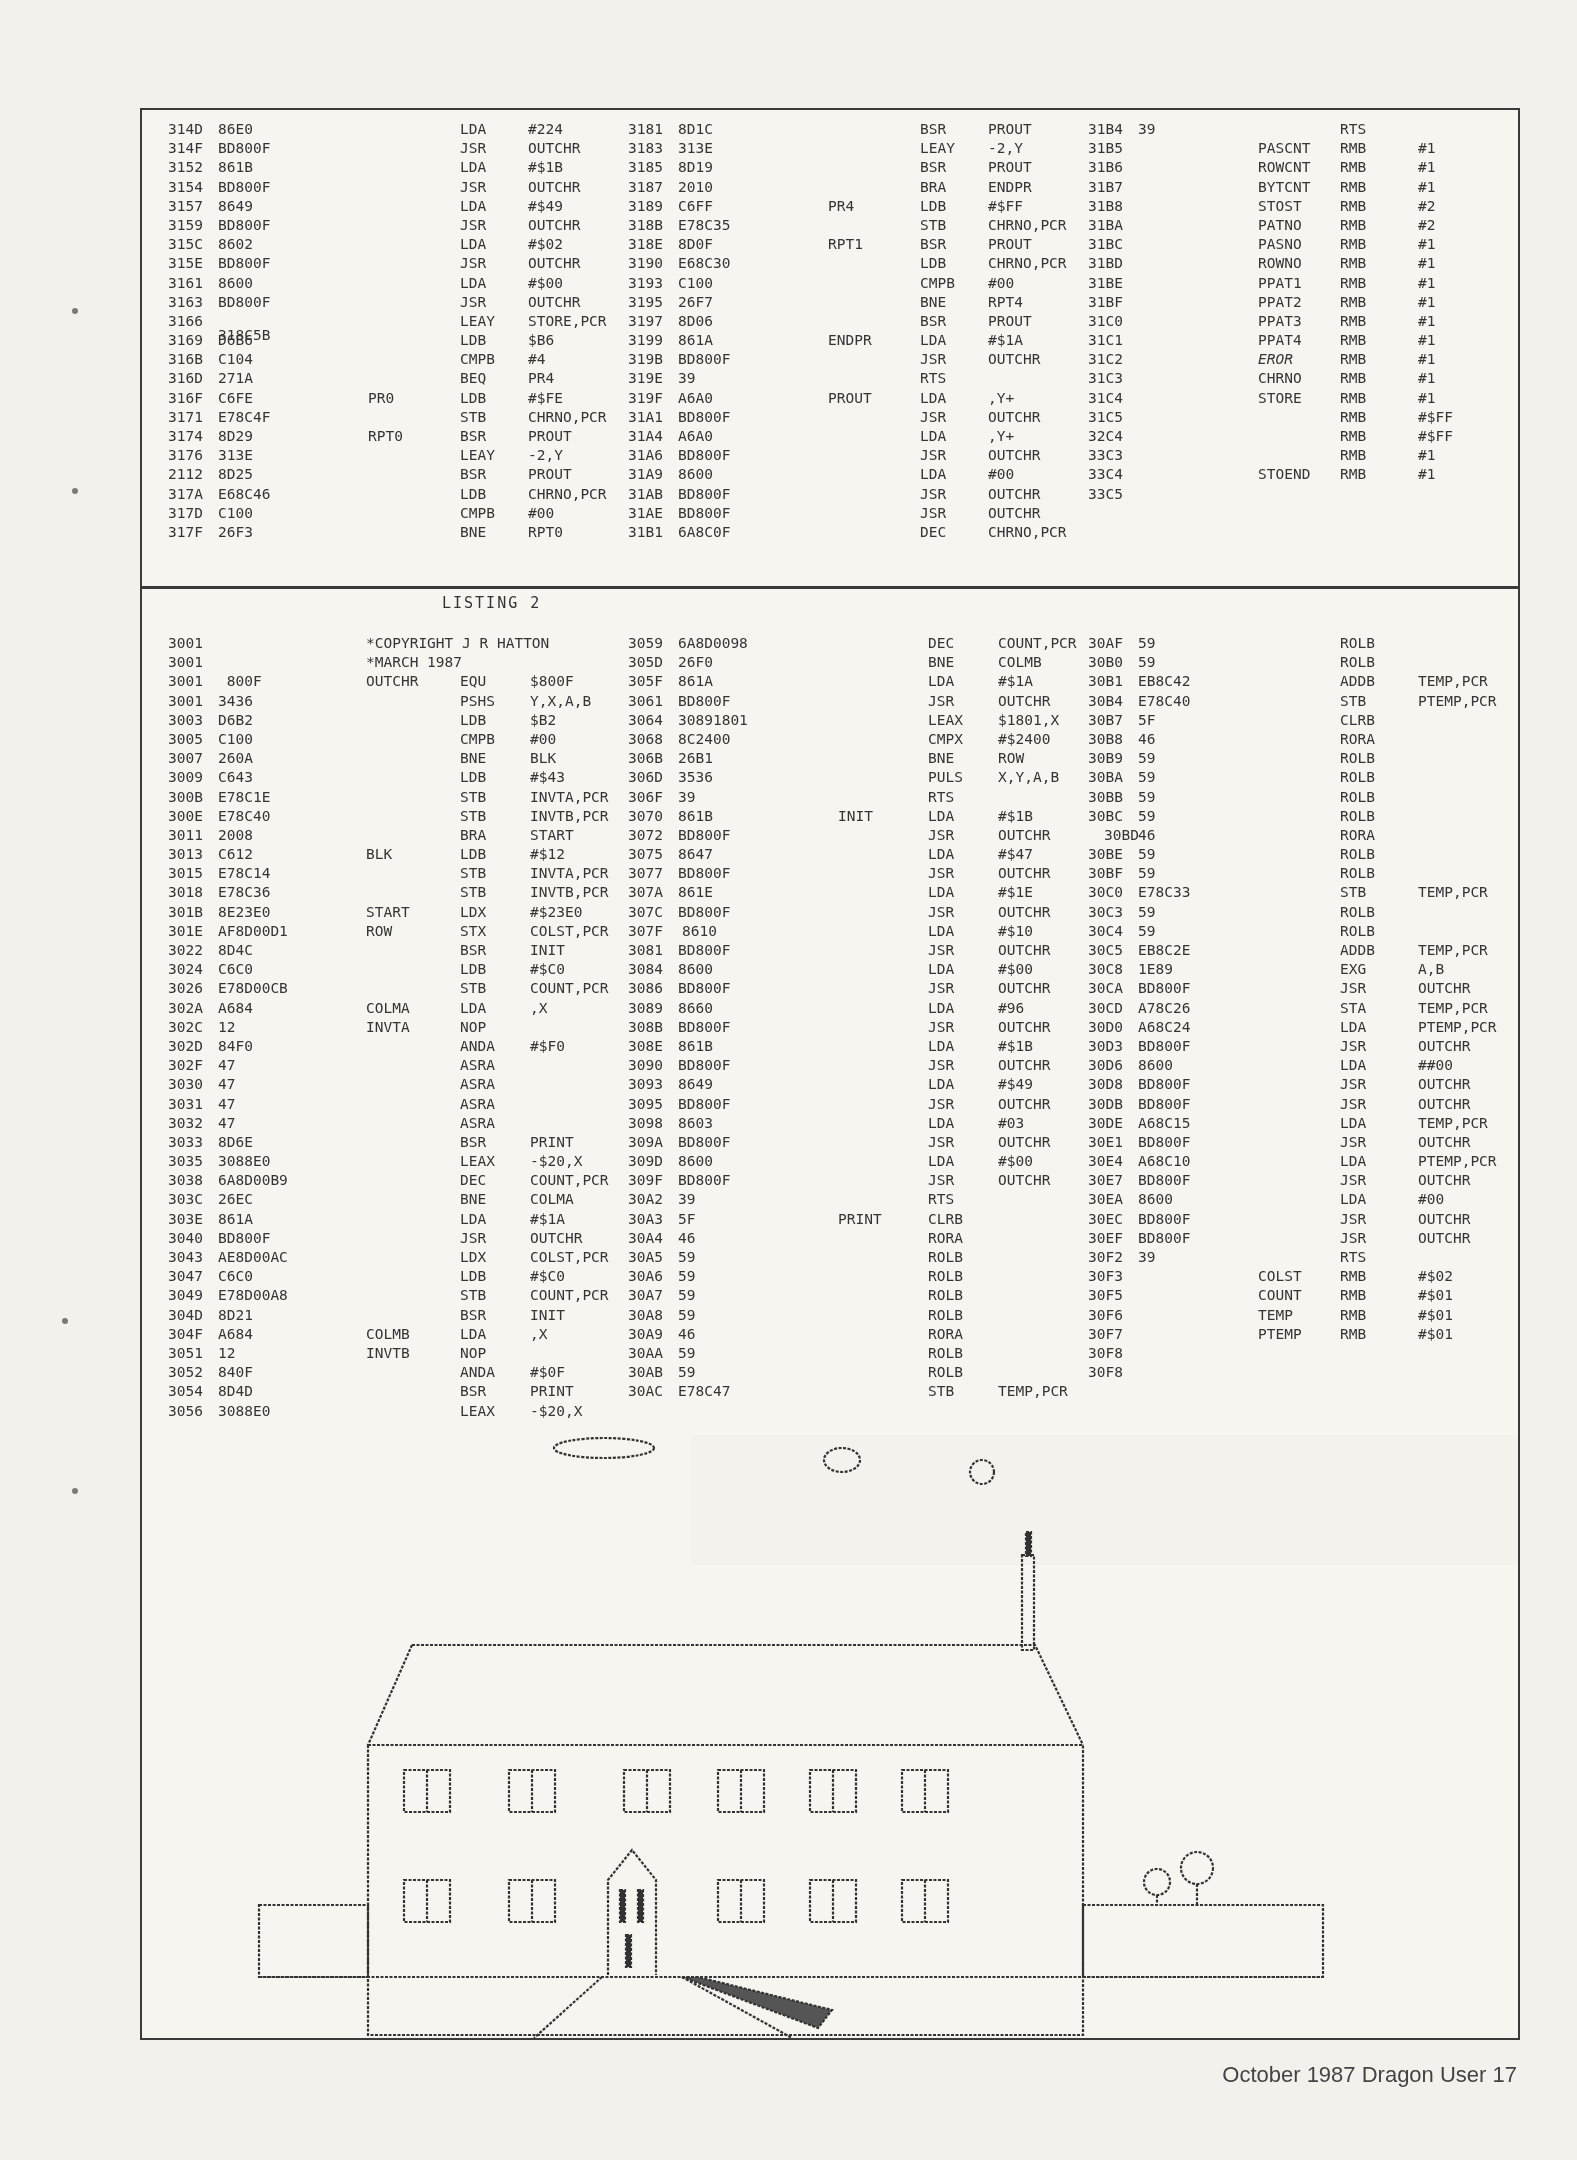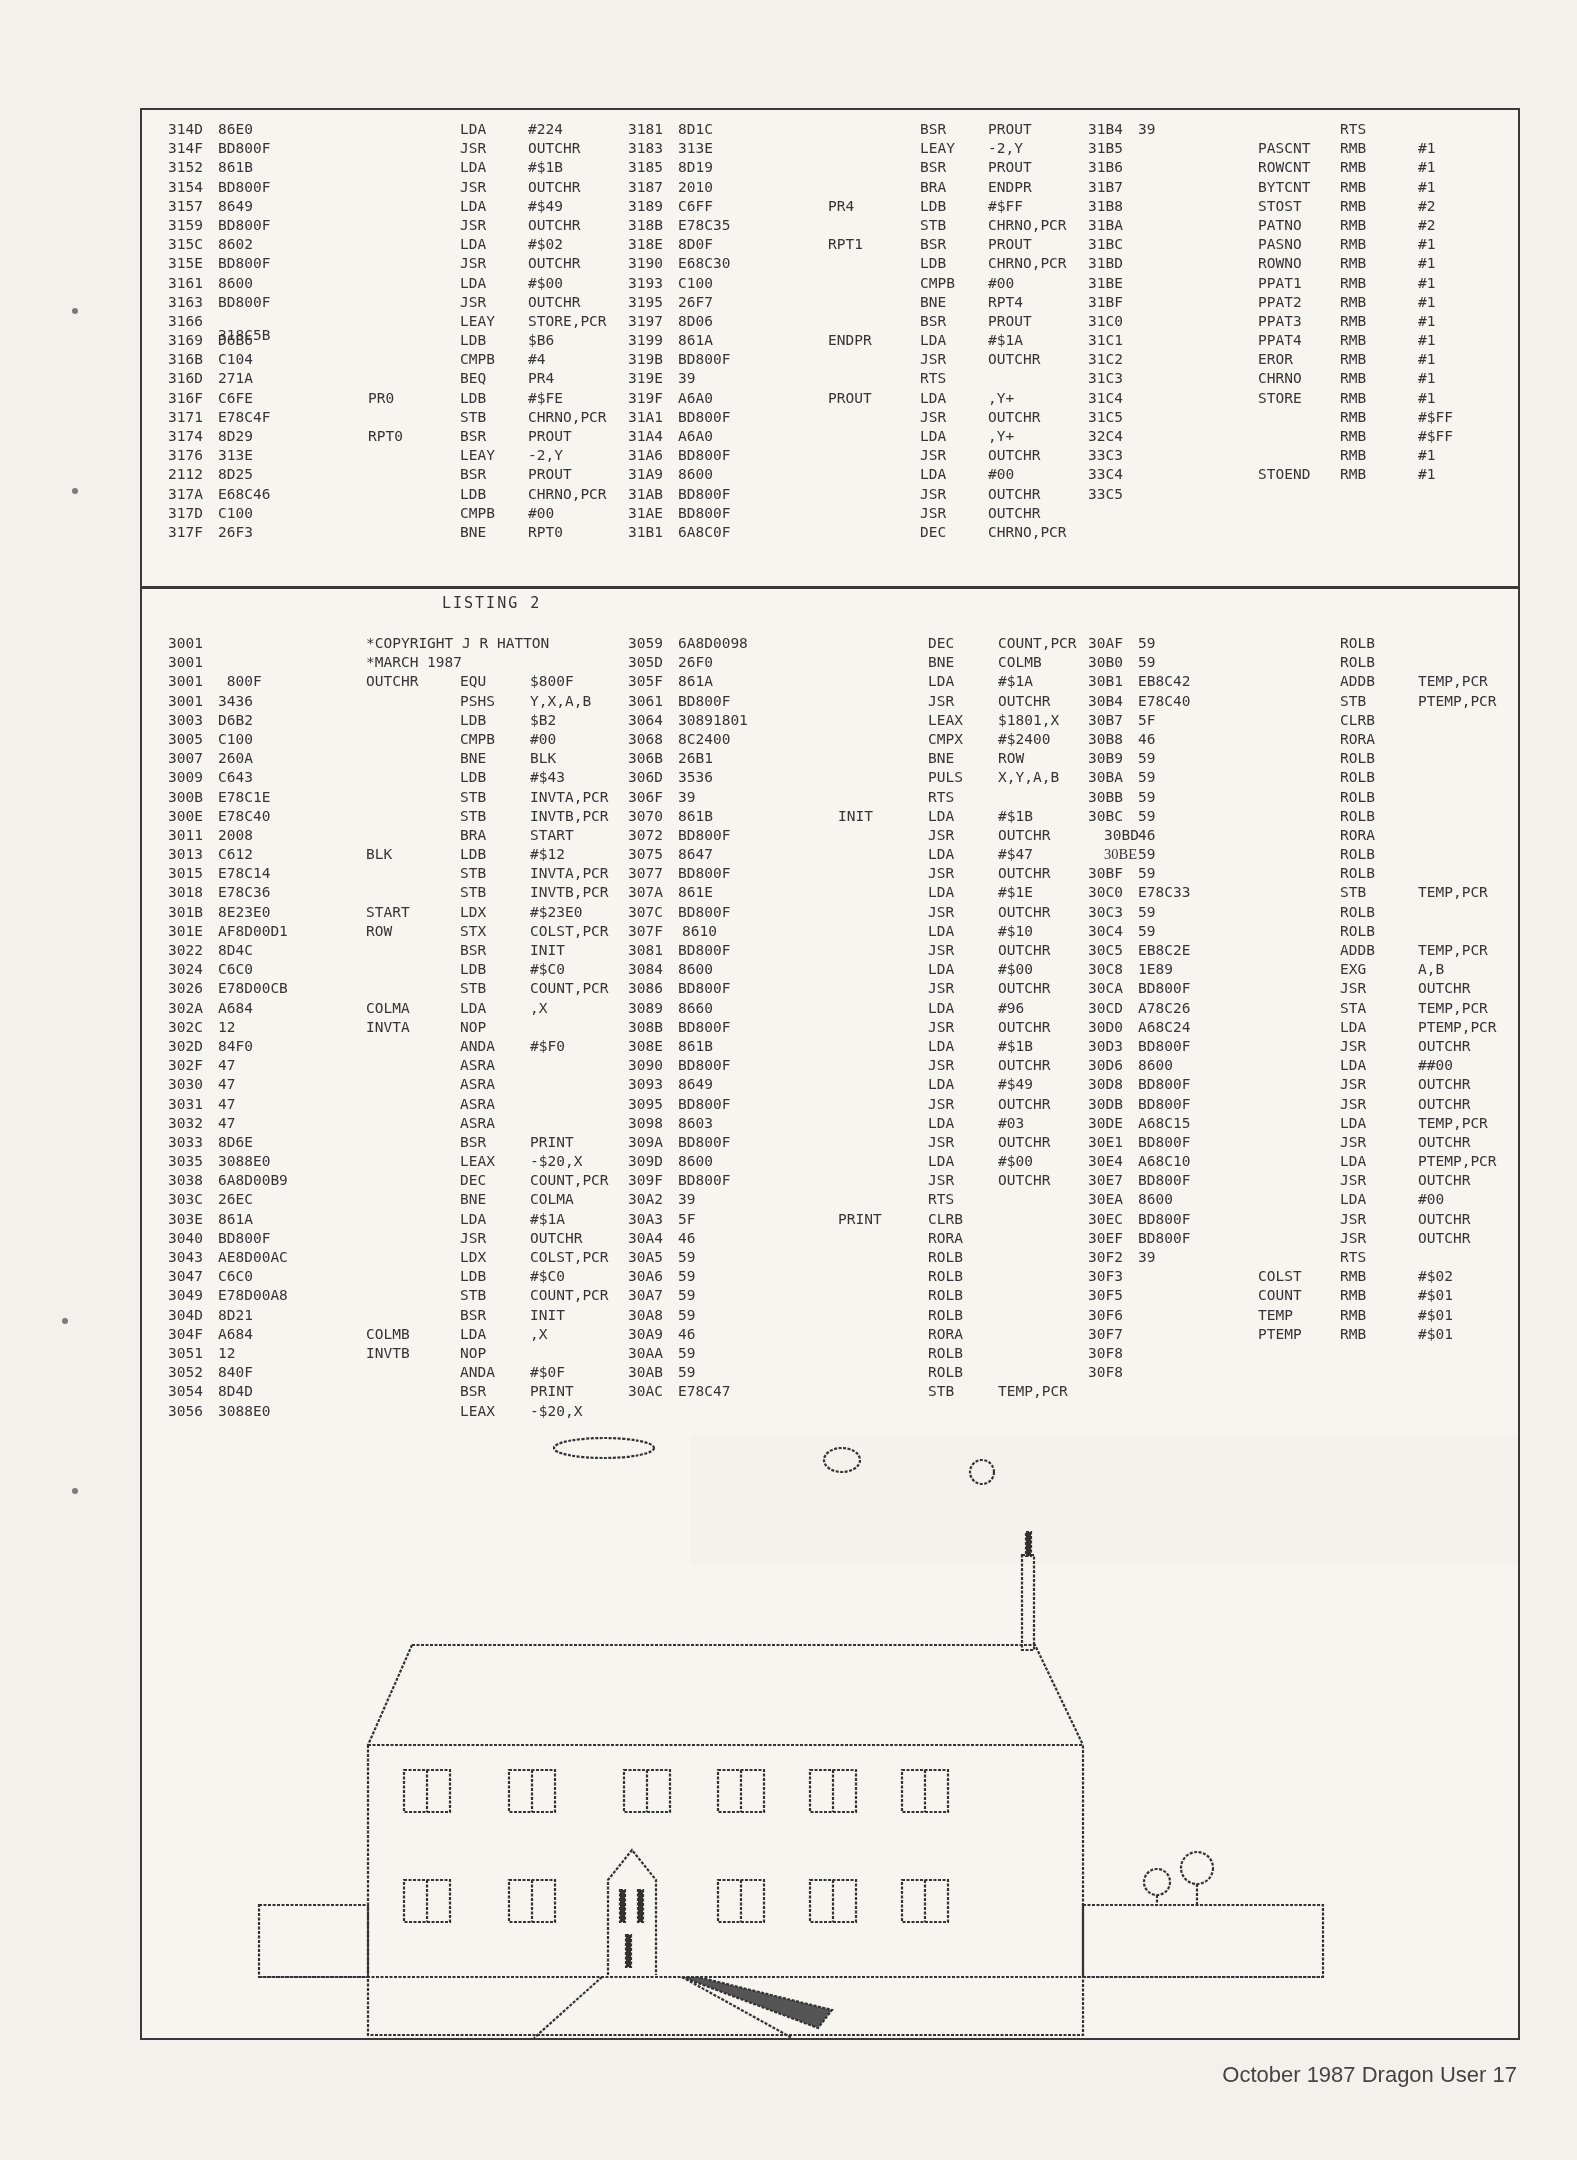--- a/index.html
+++ b/index.html
@@ -120,21 +120,21 @@
         <div class="row"><span style="left: 0px;">31B6</span><span style="left: 50px;"></span><span style="left: 170px;">ROWCNT</span><span style="left: 252px;">RMB</span><span style="left: 330px;">#1</span></div>
         <div class="row"><span style="left: 0px;">31B7</span><span style="left: 50px;"></span><span style="left: 170px;">BYTCNT</span><span style="left: 252px;">RMB</span><span style="left: 330px;">#1</span></div>
         <div class="row"><span style="left: 0px;">31B8</span><span style="left: 50px;"></span><span style="left: 170px;">STOST</span><span style="left: 252px;">RMB</span><span style="left: 330px;">#2</span></div>
         <div class="row"><span style="left: 0px;">31BA</span><span style="left: 50px;"></span><span style="left: 170px;">PATNO</span><span style="left: 252px;">RMB</span><span style="left: 330px;">#2</span></div>
         <div class="row"><span style="left: 0px;">31BC</span><span style="left: 50px;"></span><span style="left: 170px;">PASNO</span><span style="left: 252px;">RMB</span><span style="left: 330px;">#1</span></div>
         <div class="row"><span style="left: 0px;">31BD</span><span style="left: 50px;"></span><span style="left: 170px;">ROWNO</span><span style="left: 252px;">RMB</span><span style="left: 330px;">#1</span></div>
         <div class="row"><span style="left: 0px;">31BE</span><span style="left: 50px;"></span><span style="left: 170px;">PPAT1</span><span style="left: 252px;">RMB</span><span style="left: 330px;">#1</span></div>
         <div class="row"><span style="left: 0px;">31BF</span><span style="left: 50px;"></span><span style="left: 170px;">PPAT2</span><span style="left: 252px;">RMB</span><span style="left: 330px;">#1</span></div>
         <div class="row"><span style="left: 0px;">31C0</span><span style="left: 50px;"></span><span style="left: 170px;">PPAT3</span><span style="left: 252px;">RMB</span><span style="left: 330px;">#1</span></div>
         <div class="row"><span style="left: 0px;">31C1</span><span style="left: 50px;"></span><span style="left: 170px;">PPAT4</span><span style="left: 252px;">RMB</span><span style="left: 330px;">#1</span></div>
-        <div class="row"><span style="left: 0px;">31C2</span><span style="left: 50px;"></span><span style="left: 170px;">EROR</span><span style="left: 252px;">RMB</span><span style="left: 330px;">#1</span></div>
+        <div class="row"><span style="left: 0px;">31C2</span><span style="left: 50px;"></span><span style="left: 170px; font-style: italic;">EROR</span><span style="left: 252px;">RMB</span><span style="left: 330px;">#1</span></div>
         <div class="row"><span style="left: 0px;">31C3</span><span style="left: 50px;"></span><span style="left: 170px;">CHRNO</span><span style="left: 252px;">RMB</span><span style="left: 330px;">#1</span></div>
         <div class="row"><span style="left: 0px;">31C4</span><span style="left: 50px;"></span><span style="left: 170px;">STORE</span><span style="left: 252px;">RMB</span><span style="left: 330px;">#1</span></div>
         <div class="row"><span style="left: 0px;">31C5</span><span style="left: 50px;"></span><span style="left: 170px;"></span><span style="left: 252px;">RMB</span><span style="left: 330px;">#$FF</span></div>
         <div class="row"><span style="left: 0px;">32C4</span><span style="left: 50px;"></span><span style="left: 170px;"></span><span style="left: 252px;">RMB</span><span style="left: 330px;">#$FF</span></div>
         <div class="row"><span style="left: 0px;">33C3</span><span style="left: 50px;"></span><span style="left: 170px;"></span><span style="left: 252px;">RMB</span><span style="left: 330px;">#1</span></div>
         <div class="row"><span style="left: 0px;">33C4</span><span style="left: 50px;"></span><span style="left: 170px;">STOEND</span><span style="left: 252px;">RMB</span><span style="left: 330px;">#1</span></div>
         <div class="row"><span style="left: 0px;">33C5</span><span style="left: 50px;"></span><span style="left: 170px;"></span><span style="left: 252px;"></span><span style="left: 330px;"></span></div>
       </div>
   </div>
 
@@ -233,21 +233,21 @@
         <div class="row"><span style="left: 0px;">30B0</span><span style="left: 50px;">59</span><span style="left: 170px;"></span><span style="left: 252px;">ROLB</span><span style="left: 330px;"></span></div>
         <div class="row"><span style="left: 0px;">30B1</span><span style="left: 50px;">EB8C42</span><span style="left: 170px;"></span><span style="left: 252px;">ADDB</span><span style="left: 330px;">TEMP,PCR</span></div>
         <div class="row"><span style="left: 0px;">30B4</span><span style="left: 50px;">E78C40</span><span style="left: 170px;"></span><span style="left: 252px;">STB</span><span style="left: 330px;">PTEMP,PCR</span></div>
         <div class="row"><span style="left: 0px;">30B7</span><span style="left: 50px;">5F</span><span style="left: 170px;"></span><span style="left: 252px;">CLRB</span><span style="left: 330px;"></span></div>
         <div class="row"><span style="left: 0px;">30B8</span><span style="left: 50px;">46</span><span style="left: 170px;"></span><span style="left: 252px;">RORA</span><span style="left: 330px;"></span></div>
         <div class="row"><span style="left: 0px;">30B9</span><span style="left: 50px;">59</span><span style="left: 170px;"></span><span style="left: 252px;">ROLB</span><span style="left: 330px;"></span></div>
         <div class="row"><span style="left: 0px;">30BA</span><span style="left: 50px;">59</span><span style="left: 170px;"></span><span style="left: 252px;">ROLB</span><span style="left: 330px;"></span></div>
         <div class="row"><span style="left: 0px;">30BB</span><span style="left: 50px;">59</span><span style="left: 170px;"></span><span style="left: 252px;">ROLB</span><span style="left: 330px;"></span></div>
         <div class="row"><span style="left: 0px;">30BC</span><span style="left: 50px;">59</span><span style="left: 170px;"></span><span style="left: 252px;">ROLB</span><span style="left: 330px;"></span></div>
         <div class="row"><span style="left: 16px;">30BD</span><span style="left: 50px;">46</span><span style="left: 170px;"></span><span style="left: 252px;">RORA</span><span style="left: 330px;"></span></div>
-        <div class="row"><span style="left: 16px; font-family: Liberation Serif, serif;">30BE</span><span style="left: 50px;">59</span><span style="left: 170px;"></span><span style="left: 252px;">ROLB</span><span style="left: 330px;"></span></div>
+        <div class="row"><span style="left: 0px;">30BE</span><span style="left: 50px;">59</span><span style="left: 170px;"></span><span style="left: 252px;">ROLB</span><span style="left: 330px;"></span></div>
         <div class="row"><span style="left: 0px;">30BF</span><span style="left: 50px;">59</span><span style="left: 170px;"></span><span style="left: 252px;">ROLB</span><span style="left: 330px;"></span></div>
         <div class="row"><span style="left: 0px;">30C0</span><span style="left: 50px;">E78C33</span><span style="left: 170px;"></span><span style="left: 252px;">STB</span><span style="left: 330px;">TEMP,PCR</span></div>
         <div class="row"><span style="left: 0px;">30C3</span><span style="left: 50px;">59</span><span style="left: 170px;"></span><span style="left: 252px;">ROLB</span><span style="left: 330px;"></span></div>
         <div class="row"><span style="left: 0px;">30C4</span><span style="left: 50px;">59</span><span style="left: 170px;"></span><span style="left: 252px;">ROLB</span><span style="left: 330px;"></span></div>
         <div class="row"><span style="left: 0px;">30C5</span><span style="left: 50px;">EB8C2E</span><span style="left: 170px;"></span><span style="left: 252px;">ADDB</span><span style="left: 330px;">TEMP,PCR</span></div>
         <div class="row"><span style="left: 0px;">30C8</span><span style="left: 50px;">1E89</span><span style="left: 170px;"></span><span style="left: 252px;">EXG</span><span style="left: 330px;">A,B</span></div>
         <div class="row"><span style="left: 0px;">30CA</span><span style="left: 50px;">BD800F</span><span style="left: 170px;"></span><span style="left: 252px;">JSR</span><span style="left: 330px;">OUTCHR</span></div>
         <div class="row"><span style="left: 0px;">30CD</span><span style="left: 50px;">A78C26</span><span style="left: 170px;"></span><span style="left: 252px;">STA</span><span style="left: 330px;">TEMP,PCR</span></div>
         <div class="row"><span style="left: 0px;">30D0</span><span style="left: 50px;">A68C24</span><span style="left: 170px;"></span><span style="left: 252px;">LDA</span><span style="left: 330px;">PTEMP,PCR</span></div>
         <div class="row"><span style="left: 0px;">30D3</span><span style="left: 50px;">BD800F</span><span style="left: 170px;"></span><span style="left: 252px;">JSR</span><span style="left: 330px;">OUTCHR</span></div>

